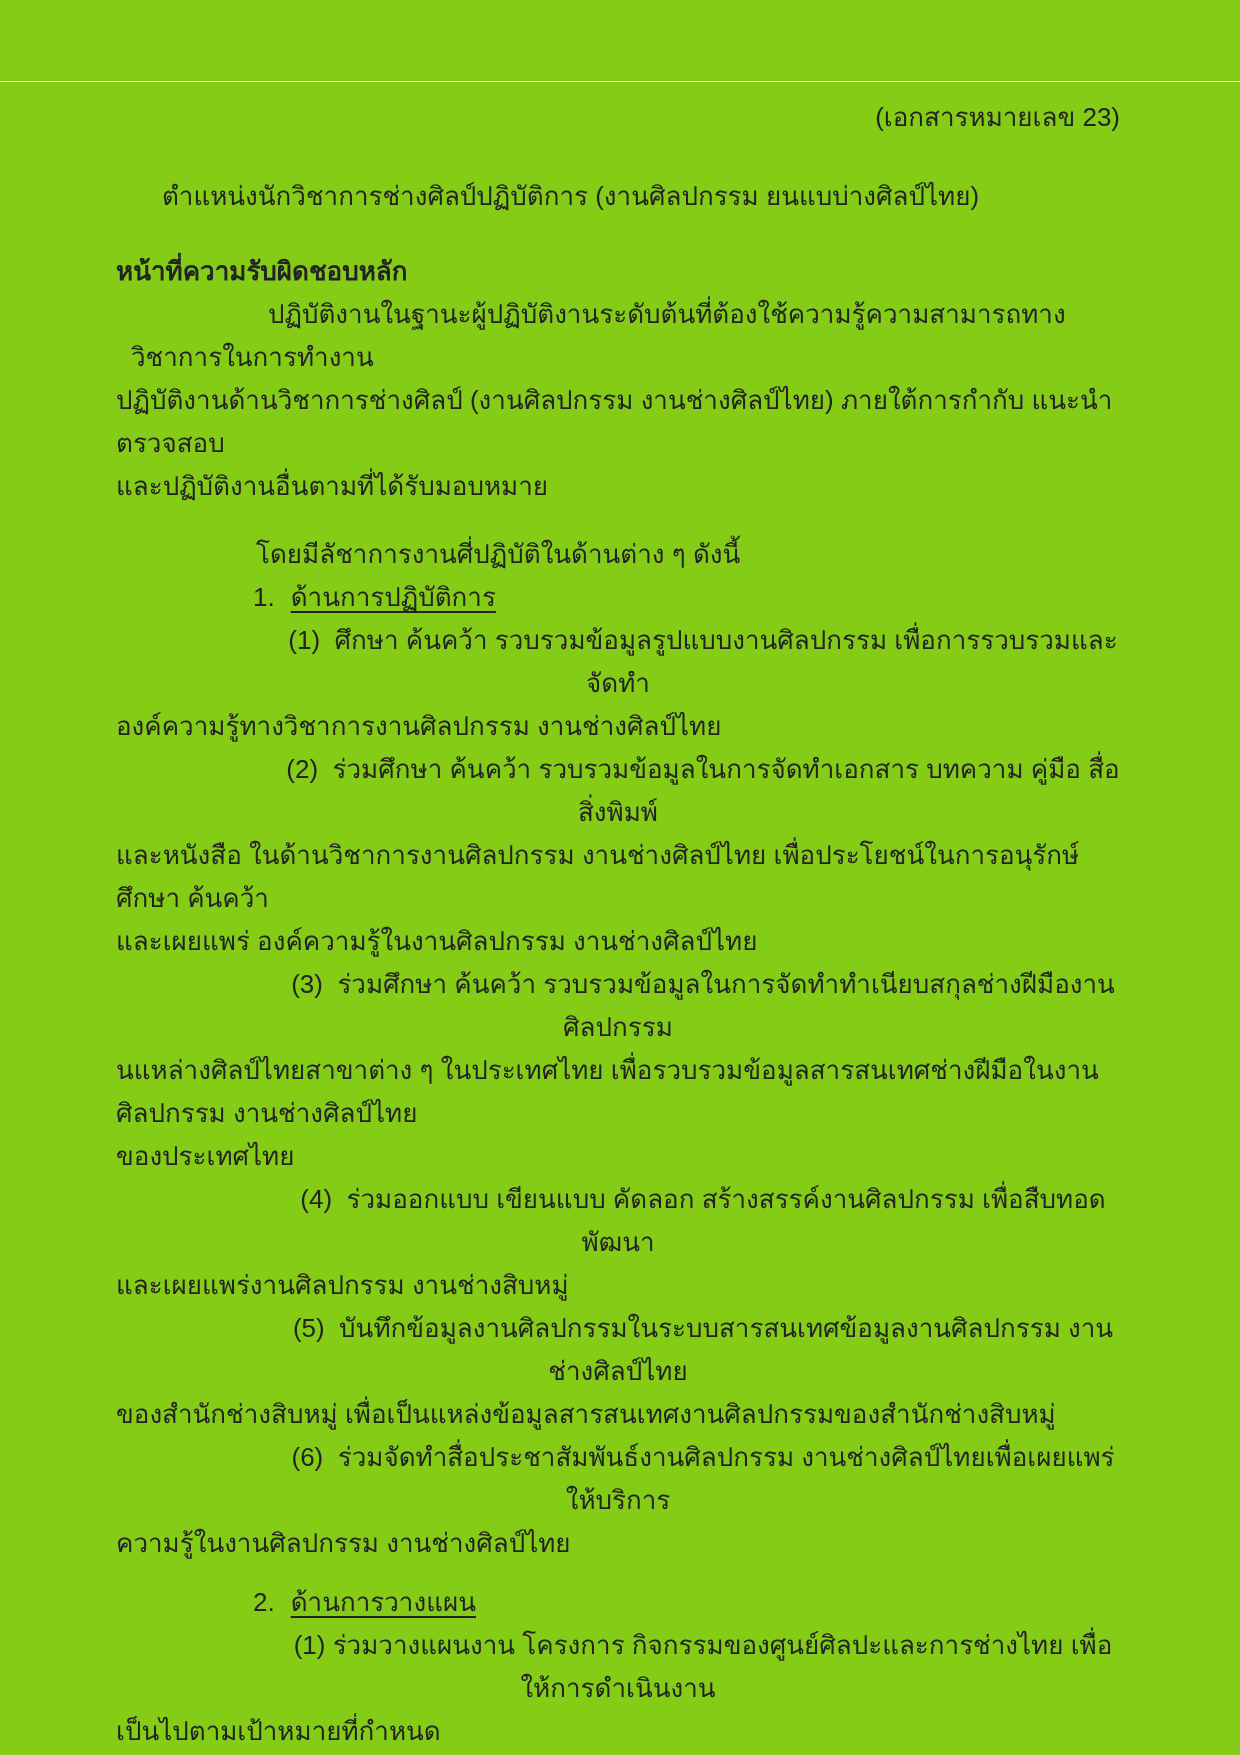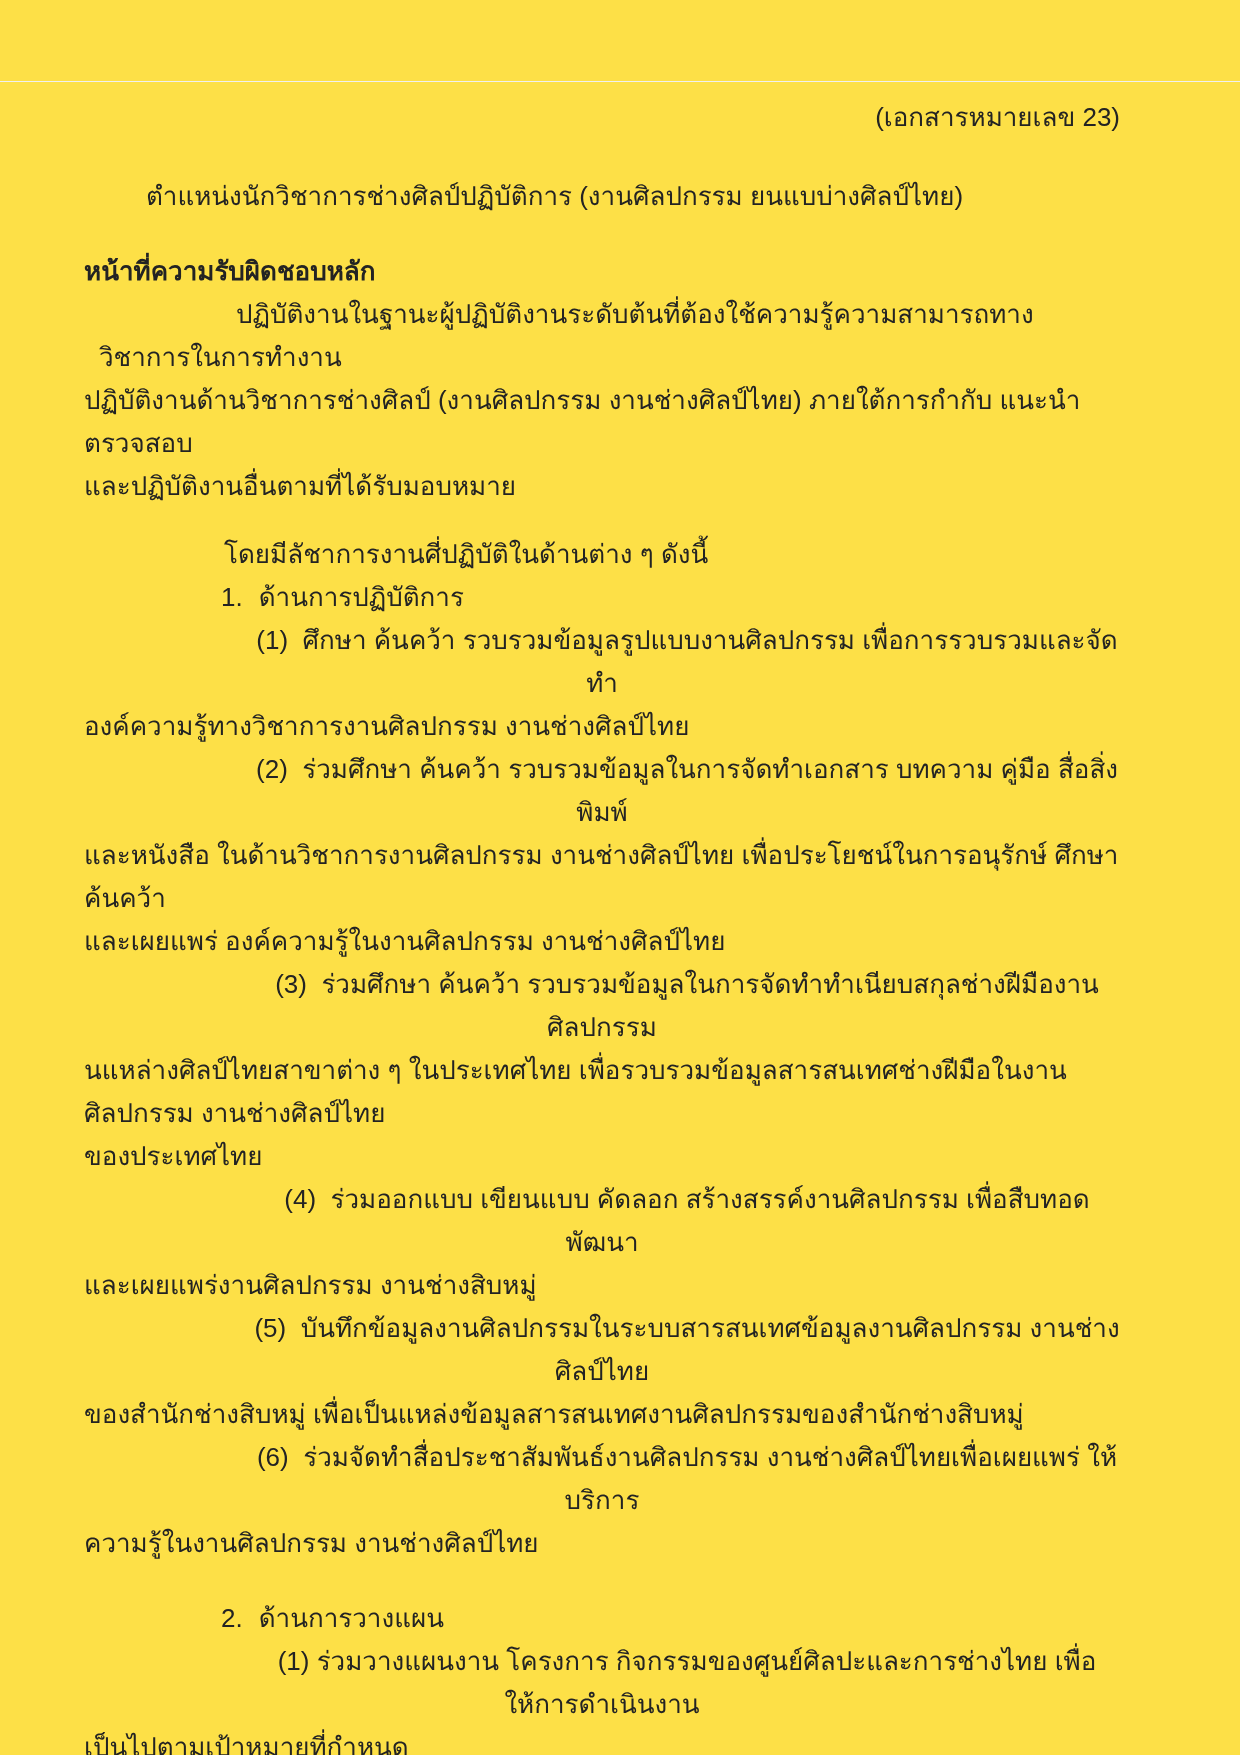--- a/index.html
+++ b/index.html
@@ -4,23 +4,23 @@
 <style>
   html, body {
     margin: 0;
     padding: 0;
     background: #ffffff;
   }
   .page {
     position: relative;
     width: 1240px;
     height: 1755px;
-    background: #fde047;
+    background: #84cc16;
     box-sizing: border-box;
-    padding: 0 120px 0 84px;
+    padding: 0 120px 0 116px;
     font-family: "Liberation Sans", "DejaVu Sans", sans-serif;
     font-size: 26px;
     color: #232323;
     overflow: hidden;
   }
   .scan-top-line {
     position: absolute;
     left: 0;
     top: 81px;
     width: 100%;
@@ -47,23 +47,24 @@
     line-height: 43px;
     font-weight: bold;
   }
   .indent-intro { text-indent: 137px; margin-left: 15px; }
   .indent-lead  { text-indent: 140px; margin-top: 25px; }
   .indent-item  { text-indent: 170px; text-align: center; }
   .section-heading {
     line-height: 43px;
     padding-left: 137px;
   }
-  .section-heading.gap-above { margin-top: 32px; }
+  .section-heading.gap-above { margin-top: 16px; }
   .sec-num { margin-right: 16px; }
   .underline {
+    text-decoration: underline;
     text-underline-offset: 5px;
     text-decoration-thickness: 1.5px;
     text-align: center;
   }
 </style>
 </head>
 <body>
 
 <div class="page">
   <div class="scan-top-line"></div>

